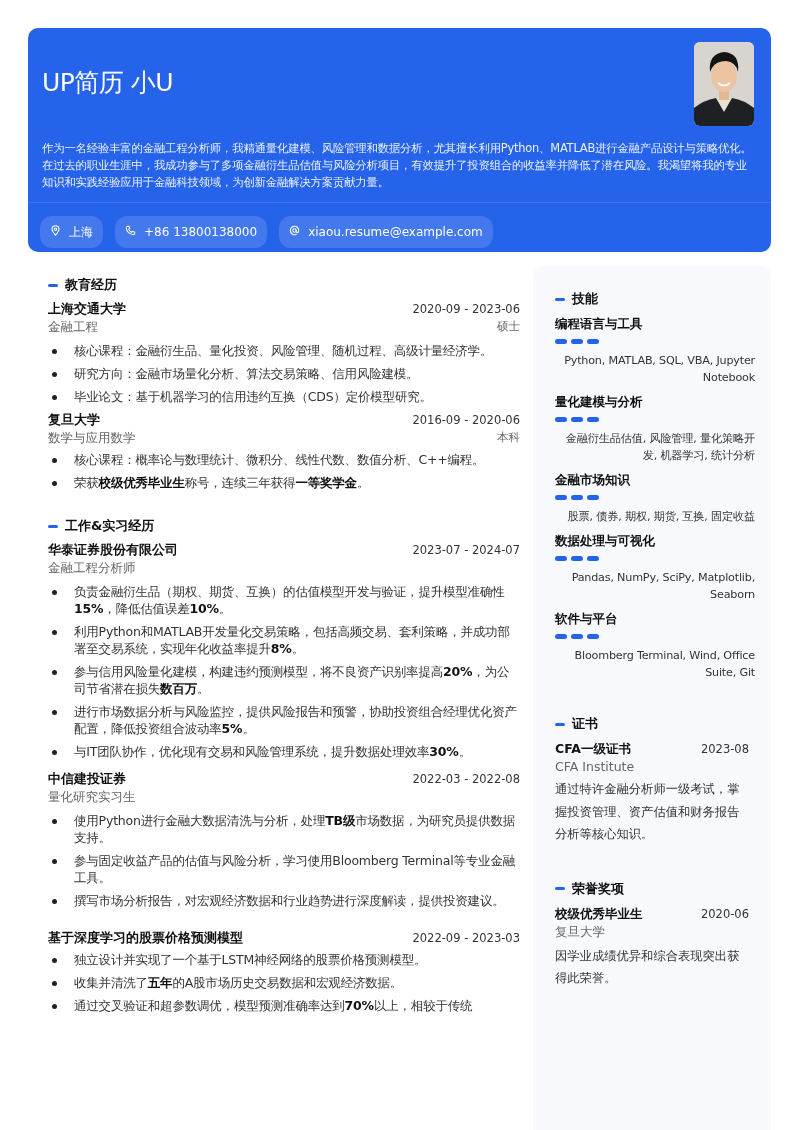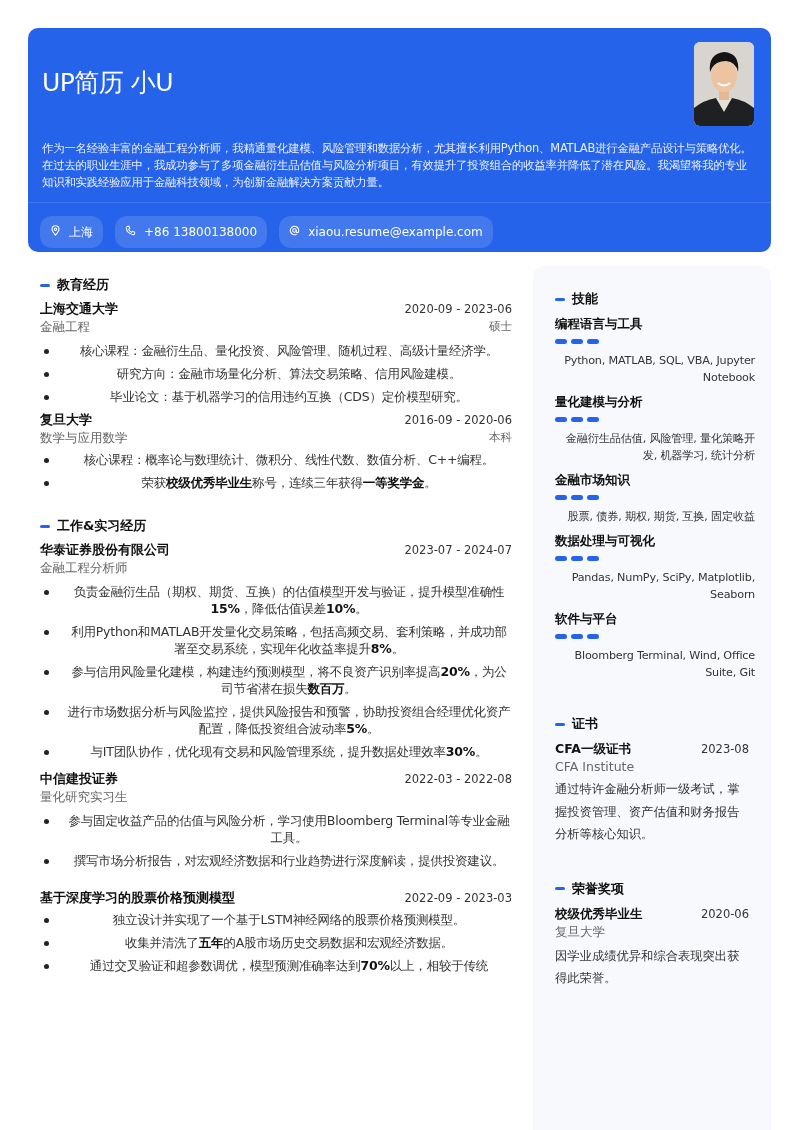--- a/index.html
+++ b/index.html
@@ -20,21 +20,21 @@
     font-size: 11.4px; line-height: 17px; color: #eef2ff; letter-spacing: -0.2px;
   }
   .header .divider { position: absolute; left: 0; right: 0; top: 174px; height: 1px; background: rgba(255,255,255,0.12); }
   .contacts { position: absolute; left: 12px; top: 188px; display: flex; gap: 12px; }
   .chip {
     height: 24px; border-radius: 12px; background: rgba(255,255,255,0.14);
     display: flex; align-items: center; padding: 16px 10px; font-size: 12px; color: #fff; gap: 8px;
   }
   .chip svg { width: 11px; height: 11px; }
 
-  .main { position: absolute; left: 40px; top: 276px; width: 472px; text-align: center; }
+  .main { position: absolute; left: 48px; top: 276px; width: 472px; }
   .sec-title { display: flex; align-items: center; font-size: 13px; font-weight: bold; color: #111; height: 18px; }
   .sec-title .bar { width: 10px; height: 3px; border-radius: 2px; background: #2563eb; margin-right: 7px; }
   .entry-head { display: flex; justify-content: space-between; align-items: baseline; margin-top: 6px; }
   .entry-title { font-size: 13px; font-weight: bold; color: #111; }
   .entry-date { font-size: 11.5px; color: #333; }
   .entry-sub { display: flex; justify-content: space-between; font-size: 12.5px; color: #666; margin-top: 1px; }
   .entry-sub .deg { font-size: 11.5px; }
   ul.bullets { list-style: none; margin-top: 4px; }
   ul.bullets li { position: relative; padding-left: 26px; font-size: 12.5px; line-height: 17px; color: #333; margin-bottom: 6px; letter-spacing: -0.2px; }
   ul.bullets li::before { content: ""; position: absolute; left: 4px; top: 7px; width: 5px; height: 5px; border-radius: 50%; background: #222; }
@@ -162,20 +162,21 @@
 
     <div style="margin-top:10px;">
       <div class="entry-head">
           <span class="entry-title">中信建投证券</span>
           <span class="entry-date">2022-03 - 2022-08</span>
         </div>
       <div class="entry-sub">
           <span>量化研究实习生</span>
         </div>
       <ul class="bullets" style="margin-top:6px;">
+        <li><span>使用Python进行金融大数据清洗与分析，处理</span><b>TB级</b><span>市场数据，为研究员提供数据支持。</span></li>
         <li><span>参与固定收益产品的估值与风险分析，学习使用Bloomberg Terminal等专业金融工具。</span></li>
         <li><span>撰写市场分析报告，对宏观经济数据和行业趋势进行深度解读，提供投资建议。</span></li>
       </ul>
     </div>
   </div>
 
   <div style="margin-top:20px;">
     <div style="margin-top:2px;">
       <div class="entry-head">
           <span class="entry-title">基于深度学习的股票价格预测模型</span>

